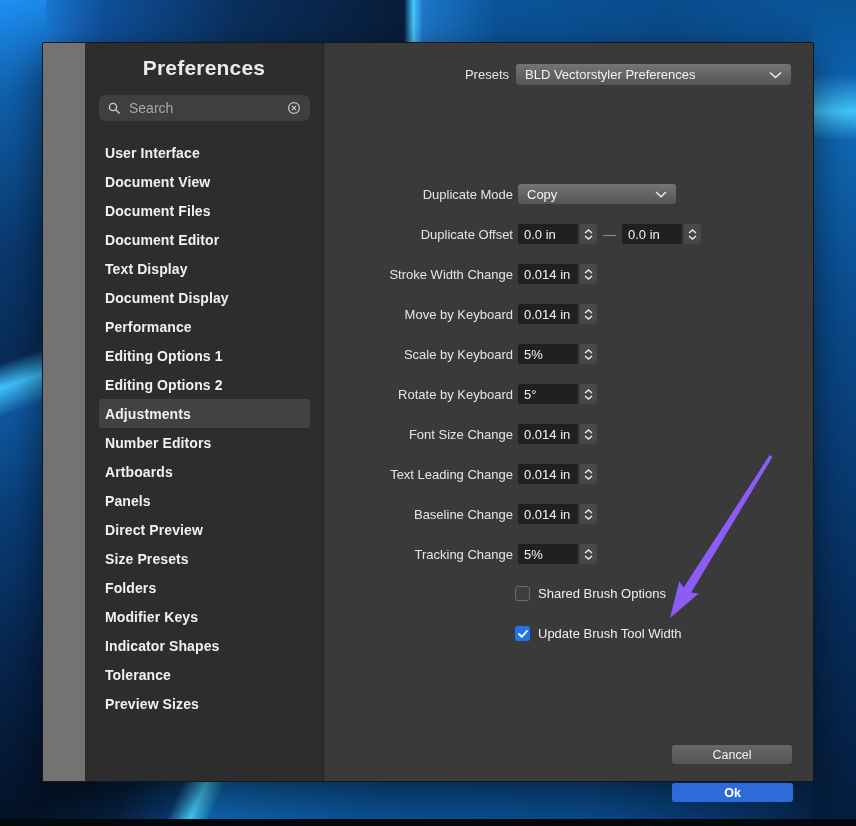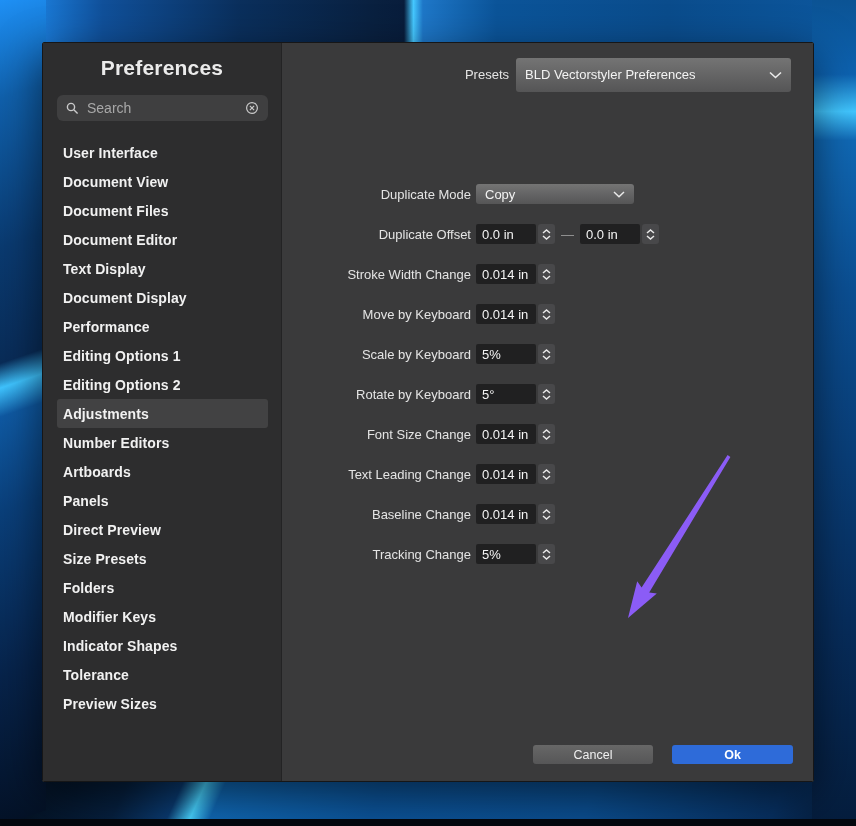--- a/index.html
+++ b/index.html
@@ -24,23 +24,23 @@
     background:linear-gradient(180deg,#1e90f5 0%,#1060ab 12%,#0a3a70 30%,#092c58 44%,#3fc4ff 47%,#0f59a2 50.5%,#0a3f7a 62%,#07234a 82%,#041227 100%);
   }
   .wp-right { top:0; right:0; width:44px; bottom:0;
     background:linear-gradient(180deg,#0b5394 0%,#0d62b0 9%,#41c6ff 13.5%,#1068b4 17%,#0b4f93 35%,#093e78 55%,#072d5c 75%,#051d3d 100%);
   }
   .wp-bottom-edge { bottom:0; left:0; right:0; height:7px; background:#04080f; }
 
   
   .dialog {
     position:absolute; left:42px; top:42px; width:772px; height:740px;
-    background:#fef9c3; border:1px solid #161617; border-radius:2px;
+    background:#737373; border:1px solid #161617; border-radius:2px;
     box-shadow:0 14px 44px rgba(0,0,0,.55);
-    display:flex; z-index:2;
+    display:flex; z-index:2;padding-left:42px;
   }
 
   
   .side { width:239px; min-width:239px; background:#2d2d2e; border-right:1px solid #232324; }
   .side-title { margin-top:13px; text-align:center; font-size:21px; font-weight:700; color:#ebebeb; letter-spacing:.2px; }
   .search-box { margin:15px 13px 0 14px; height:26px; border-radius:6px; background:#3f3f40;
     display:flex; align-items:center; padding:0 9px; gap:6px; }
   .search-box input { flex:1; background:transparent; border:none; outline:none;
     color:#dddddd; font-size:14px; font-family:inherit; min-width:0; }
   .search-box input::placeholder { color:#a8a8a8; }
@@ -48,21 +48,21 @@
   .nav { margin-top:17px; }
   .nav-item { height:29px; display:flex; align-items:center; margin:0 13px 0 14px; padding-left:6px;
     border-radius:3px; font-size:14px; font-weight:700; color:#f1f1f1; letter-spacing:.1px; cursor:default; }
   .nav-item.active { background:#424243; }
 
   
   .main { flex:1; position:relative; background:#3a3a3b; }
 
   .presets-row { position:absolute; top:21px; right:22px; height:21px; display:flex; align-items:center; gap:7px; }
   .plabel { font-size:13px; color:#e4e4e4; }
-  .dropdown { height:34px; border-radius:3px; background:linear-gradient(180deg,#747474,#555556);
+  .dropdown { height:21px; border-radius:3px; background:linear-gradient(180deg,#747474,#555556);
     display:flex; align-items:center; justify-content:space-between; padding:0 9px;
     color:#f3f3f3; font-size:13px; }
   .dd-presets { width:275px; }
   .dd-copy { width:158px; height:20px; }
 
   .form { position:absolute; top:141px; left:0; right:4px; }
   .frow { height:20px; margin-bottom:20px; display:flex; align-items:center; }
   .flabel { width:189px; text-align:right; font-size:13px; color:#e4e4e4; flex:none; }
   .fctrl { margin-left:5px; display:flex; align-items:center; }
   .sfield { width:60px; height:20px; background:#202021; border-radius:2px; color:#f4f4f4;
@@ -71,21 +71,21 @@
     display:flex; flex-direction:column; align-items:center; justify-content:center; gap:1px; cursor:default; }
   .sep-dash { color:#9b9b9b; margin:0 6px; font-size:13px; }
 
   .checks { position:absolute; left:191px; top:543px; }
   .chk-row { display:flex; align-items:center; height:15px; margin-bottom:25px; }
   .chk { width:15px; height:15px; border-radius:3px; flex:none; }
   .chk.unchecked { background:#3e3e3f; border:1px solid #6c6c6c; }
   .chk.checked { background:#2273e6; display:flex; align-items:center; justify-content:center; }
   .chk-label { margin-left:8px; font-size:13px; color:#efefef; }
 
-  .btns { position:absolute; top:702px; right:20px; display:flex; gap:19px; }
+  .btns { position:absolute; top:702px; right:20px; display:flex; gap:19px;flex-direction:column; }
   .btn { height:19px; border-radius:3px; font-size:12.5px; display:flex; align-items:center;
     justify-content:center; cursor:default; }
   .btn-cancel { width:120px; background:linear-gradient(180deg,#676767,#565657); color:#f0f0f0; }
   .btn-ok { width:121px; background:#2e6bd9; color:#ffffff; font-weight:700; }
 
   .arrow-overlay { position:absolute; left:0; top:0; width:531px; height:738px; pointer-events:none; }
 </style>
 </head>
 <body>
 
@@ -311,20 +311,36 @@
               </svg>
             <svg width="9" height="5" viewBox="0 0 9 5" fill="none" stroke="#e8e8e8" stroke-width="1.5">
                 <polyline points="1,1 4.5,4 8,1"></polyline>
               </svg>
           </span>
         </span>
       </div>
 
     </div>
 
+    <div class="checks">
+      <div class="chk-row">
+        <span class="chk unchecked"></span>
+        <span class="chk-label">Shared Brush Options</span>
+      </div>
+      <div class="chk-row">
+        <span class="chk checked">
+          <span style="display:flex;">
+            <svg width="10" height="8" viewBox="0 0 10 8" fill="none" stroke="#ffffff" stroke-width="1.8" stroke-linecap="round" stroke-linejoin="round">
+                <polyline points="1,4 3.8,6.8 9,1"></polyline>
+              </svg>
+          </span>
+        </span>
+        <span class="chk-label">Update Brush Tool Width</span>
+      </div>
+    </div>
 
     <div class="btns">
       <div class="btn btn-cancel">Cancel</div>
       <div class="btn btn-ok">Ok</div>
     </div>
 
     <svg class="arrow-overlay" viewBox="0 0 531 738">
       <polygon points="445.6,412.1 448.4,413.9 367.2,549.4 374.8,550.5 346,575 355.2,538.3 359.6,544.6" fill="#8b5cf6"></polygon>
     </svg>
 

